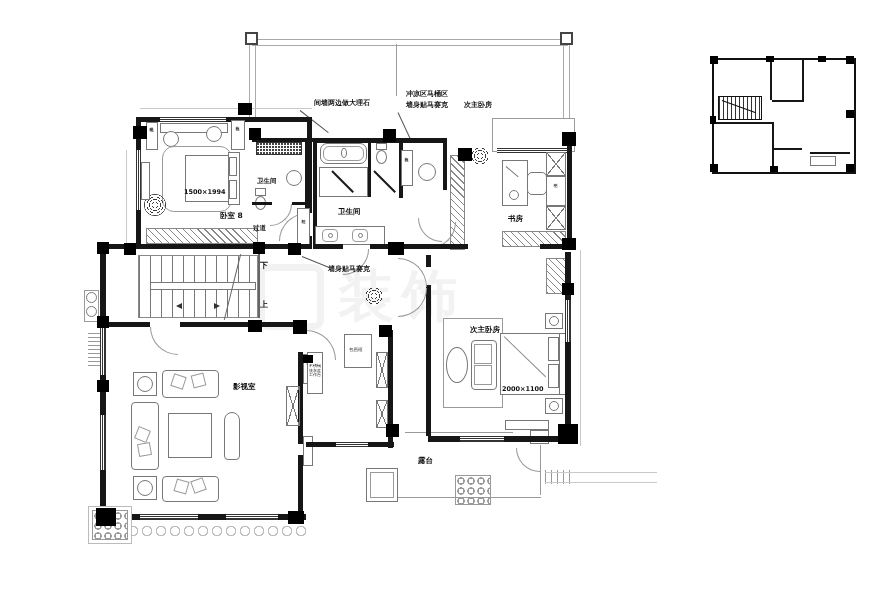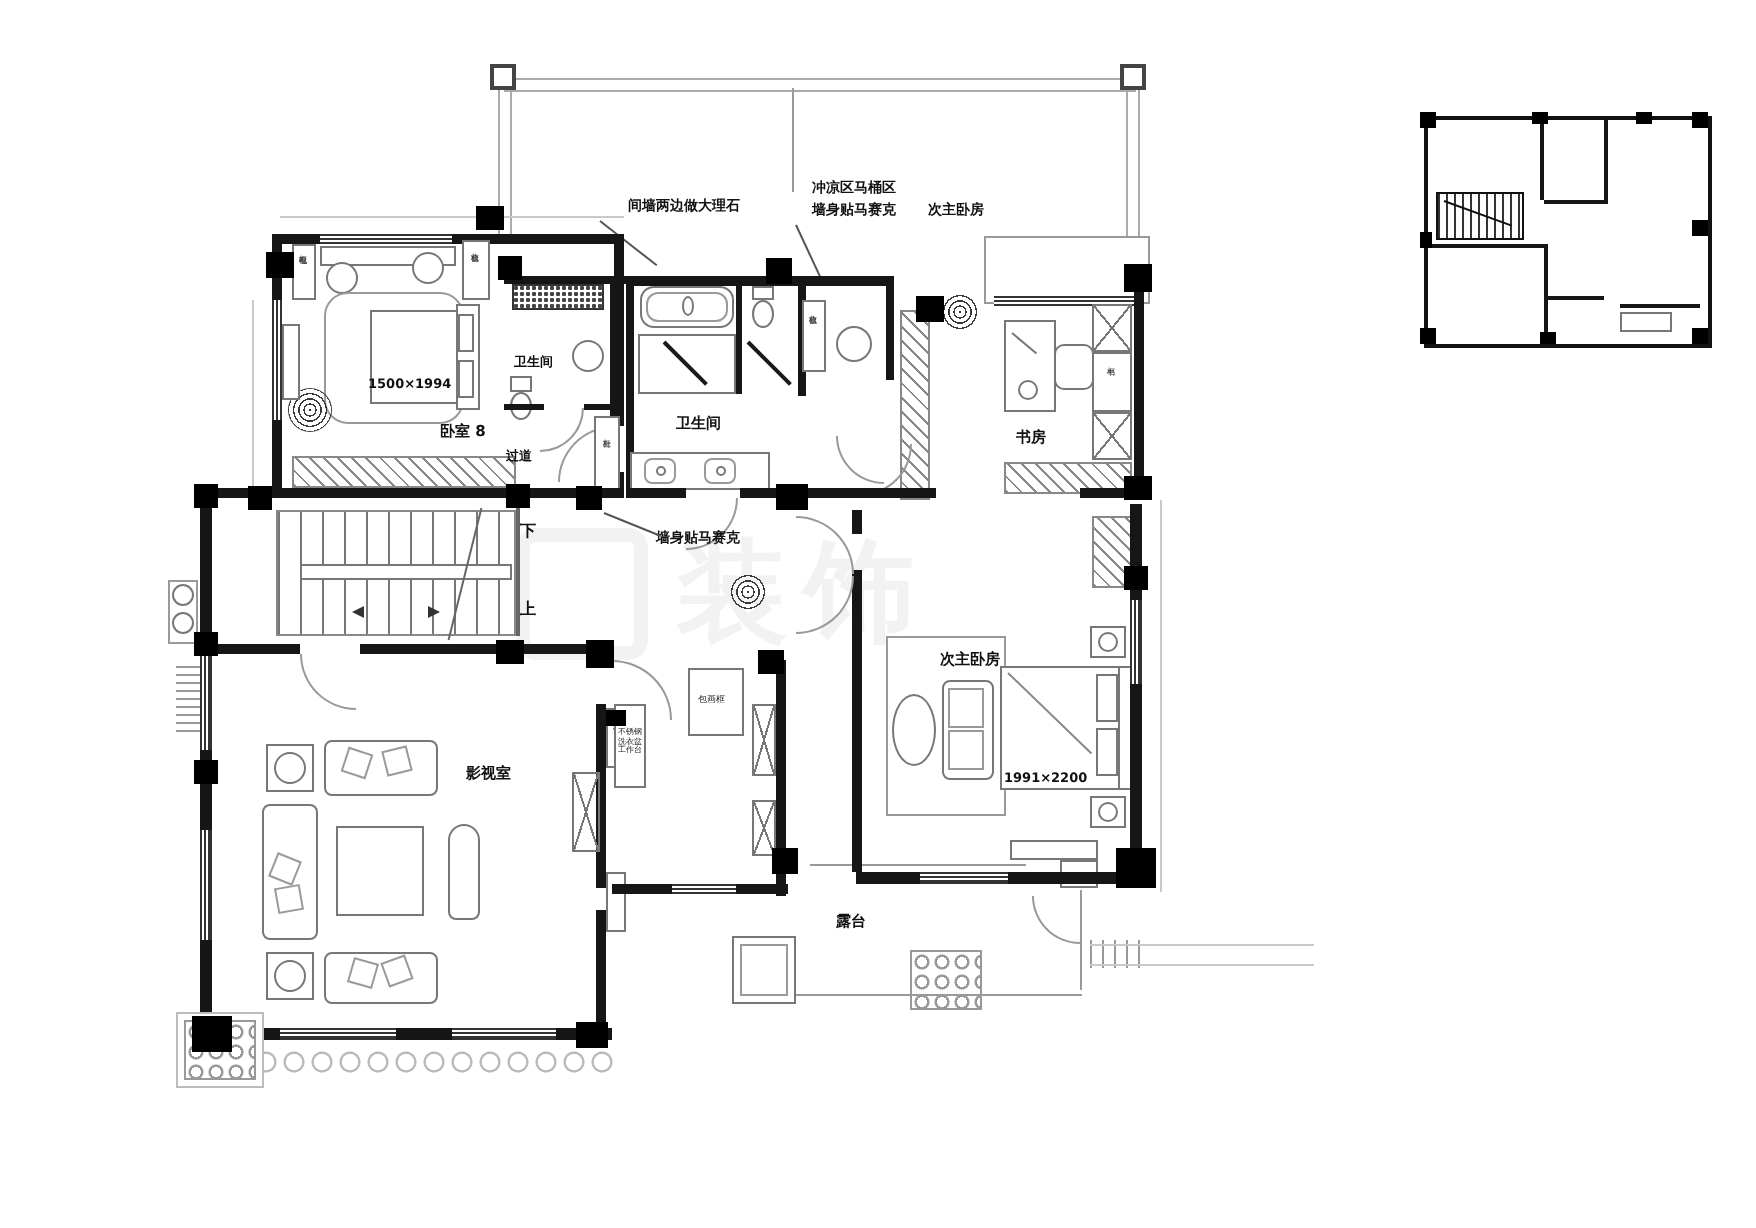--- a/index.html
+++ b/index.html
@@ -254,21 +254,21 @@
   <div class="abs lbl" style="left:470px;top:325px;">次主卧房</div>
   <div class="abs thin" style="left:471px;top:340px;width:26px;height:50px;border-radius:4px;"></div>
   <div class="abs thing" style="left:474px;top:344px;width:18px;height:20px;"></div>
   <div class="abs thing" style="left:474px;top:365px;width:18px;height:20px;"></div>
   <div class="abs thin" style="left:446px;top:347px;width:22px;height:36px;border-radius:50%;"></div>
   <div class="abs thin" style="left:500px;top:333px;width:62px;height:62px;"></div>
   <div class="abs diag" style="left:504px;top:336px;width:58px;height:1px;background:#888;transform:rotate(44deg);"></div>
   <div class="abs thin" style="left:548px;top:337px;width:11px;height:24px;"></div>
   <div class="abs thin" style="left:548px;top:364px;width:11px;height:24px;"></div>
   <div class="abs thin" style="left:559px;top:333px;width:7px;height:62px;"></div>
-  <div class="abs dim" style="left:502px;top:385px;">1991×2200</div>
+  <div class="abs dim" style="left:502px;top:385px;">2000×1100</div>
   <div class="abs thin" style="left:545px;top:313px;width:18px;height:16px;"></div>
   <div class="abs circ" style="left:549px;top:316px;width:10px;height:10px;"></div>
   <div class="abs thin" style="left:545px;top:398px;width:18px;height:16px;"></div>
   <div class="abs circ" style="left:549px;top:401px;width:10px;height:10px;"></div>
   <div class="abs hatch" style="left:546px;top:258px;width:24px;height:36px;"></div>
   <div class="abs w" style="left:565px;top:252px;width:6px;height:192px;"></div>
   <div class="abs winv" style="left:565px;top:300px;width:6px;height:42px;"></div>
   <div class="abs w" style="left:428px;top:436px;width:136px;height:6px;"></div>
   <div class="abs win" style="left:460px;top:436px;width:44px;height:6px;"></div>
   <div class="abs lnl" style="left:580px;top:250px;width:1px;height:196px;"></div>

